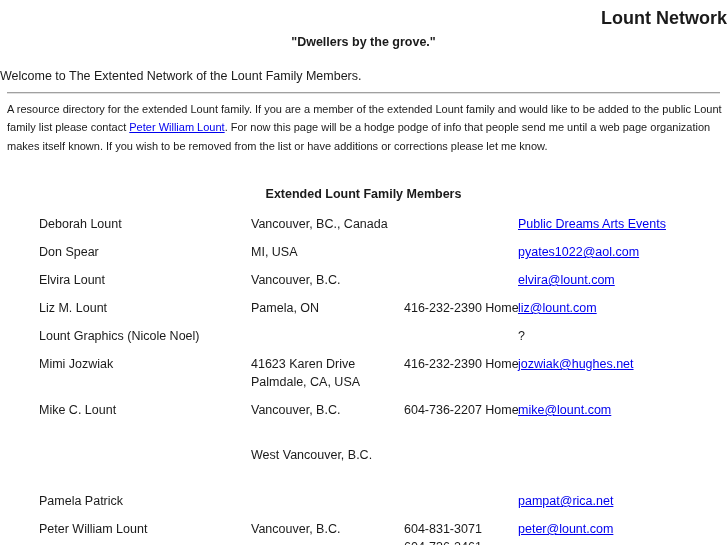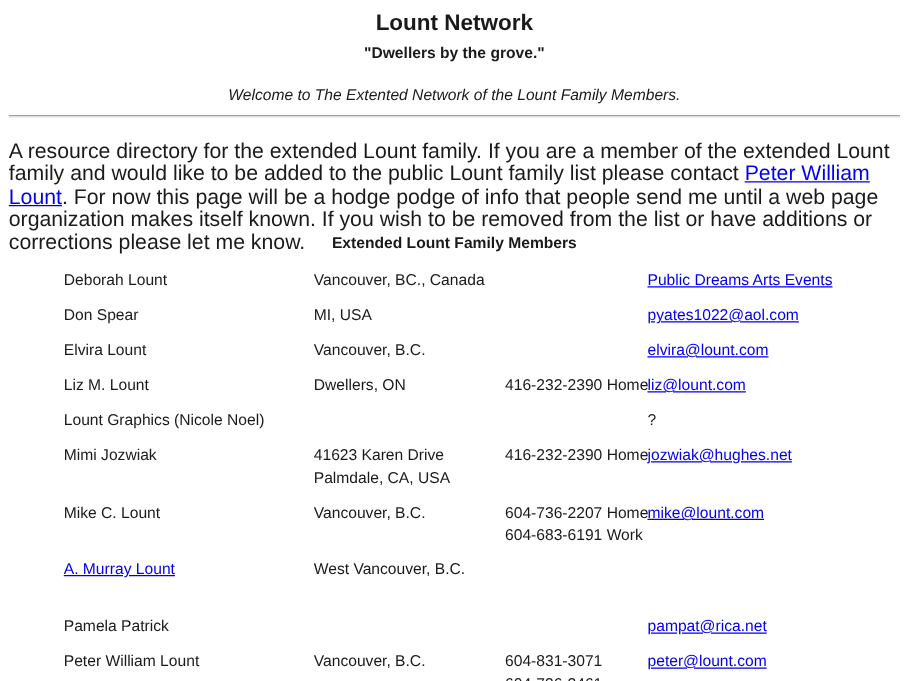--- a/index.html
+++ b/index.html
@@ -3,29 +3,29 @@
 <meta charset="utf-8">
 <style>
   html, body { margin: 0; padding: 0; background: #ffffff; }
   body {
     width: 727px; height: 545px; overflow: hidden;
     font-family: "Liberation Sans", "DejaVu Sans", sans-serif;
     font-size: 12.5px; color: #1a1a1a;
     position: relative;
   }
   a { color: #0000ee; text-decoration: underline; }
-  .title { position: absolute; left: 0; width: 727px; top: 8px; text-align: center; font-size: 18px; font-weight: bold; }
+  .title { position: absolute; left: 0; width: 727px; top: 8px; text-align: right; font-size: 18px; font-weight: bold; }
   .subtitle { position: absolute; left: 0; width: 727px; top: 35px; text-align: center; font-size: 12.5px; font-weight: bold; }
-  .welcome { position: absolute; left: 0; width: 727px; top: 69px; text-align: center; font-size: 12.5px; font-style: italic; }
+  .welcome { position: absolute; left: 0; width: 727px; top: 69px; font-size: 12.5px; }
   .hr { position: absolute; left: 7px; width: 713px; top: 92px; height: 0; border-top: 1px solid #a0a0a0; border-bottom: 1px solid #e0e0e0; }
-  .intro { position: absolute; left: 7px; width: 715px; top: 112px; line-height: 18.3px; font-size: 17px; }
+  .intro { position: absolute; left: 7px; width: 715px; top: 100px; line-height: 18.3px; font-size: 11px; }
   .section-title { position: absolute; left: 0; width: 727px; top: 187px; text-align: center; font-weight: bold; font-size: 12.5px; }
   .row { position: absolute; left: 0; width: 727px; }
   .cell { position: absolute; top: 0; line-height: 18px; white-space: nowrap; }
-  .c1 { left: 39px; margin-left: 12px; }
+  .c1 { left: 39px; }
   .c2 { left: 251px; }
   .c3 { left: 404px; }
   .c4 { left: 518px; }
 </style>
 </head>
 <body>
 
 <div class="title">Lount Network</div>
 <div class="subtitle">"Dwellers by the grove."</div>
 <div class="welcome">Welcome to The Extented Network of the Lount Family Members.</div>
@@ -48,21 +48,21 @@
 </div>
 
 <div class="row" style="top:271px">
   <div class="cell c1">Elvira Lount</div>
   <div class="cell c2">Vancouver, B.C.</div>
   <div class="cell c4"><a href="#">elvira@lount.com</a></div>
 </div>
 
 <div class="row" style="top:299px">
   <div class="cell c1">Liz M. Lount</div>
-  <div class="cell c2">Dwellers, ON</div>
+  <div class="cell c2">Pamela, ON</div>
   <div class="cell c3">416-232-2390 Home</div>
   <div class="cell c4"><a href="#">liz@lount.com</a></div>
 </div>
 
 <div class="row" style="top:327px">
   <div class="cell c1">Lount Graphics (Nicole Noel)</div>
   <div class="cell c4">?</div>
 </div>
 
 <div class="row" style="top:355px">
@@ -75,28 +75,26 @@
   </div>
   <div class="cell c3">416-232-2390 Home</div>
   <div class="cell c4"><a href="#">jozwiak@hughes.net</a></div>
 </div>
 
 <div class="row" style="top:401px">
   <div class="cell c1">Mike C. Lount</div>
   <div class="cell c2">Vancouver, B.C.</div>
   <div class="cell c3">
     <div>604-736-2207 Home</div>
-    <div>604-683-6191 Work</div>
   </div>
   <div class="cell c4"><a href="#">mike@lount.com</a></div>
 </div>
 
 <div class="row" style="top:446px">
   <div class="cell c1">
-    <div><a href="#">A. Murray Lount</a></div>
   </div>
   <div class="cell c2">West Vancouver, B.C.</div>
 </div>
 
 <div class="row" style="top:492px">
   <div class="cell c1">Pamela Patrick</div>
   <div class="cell c4"><a href="#">pampat@rica.net</a></div>
 </div>
 
 <div class="row" style="top:520px">

